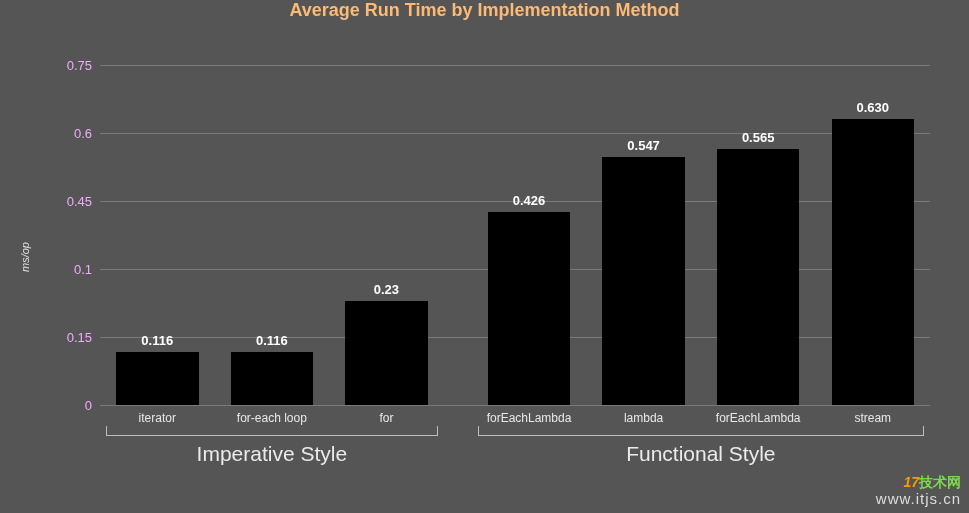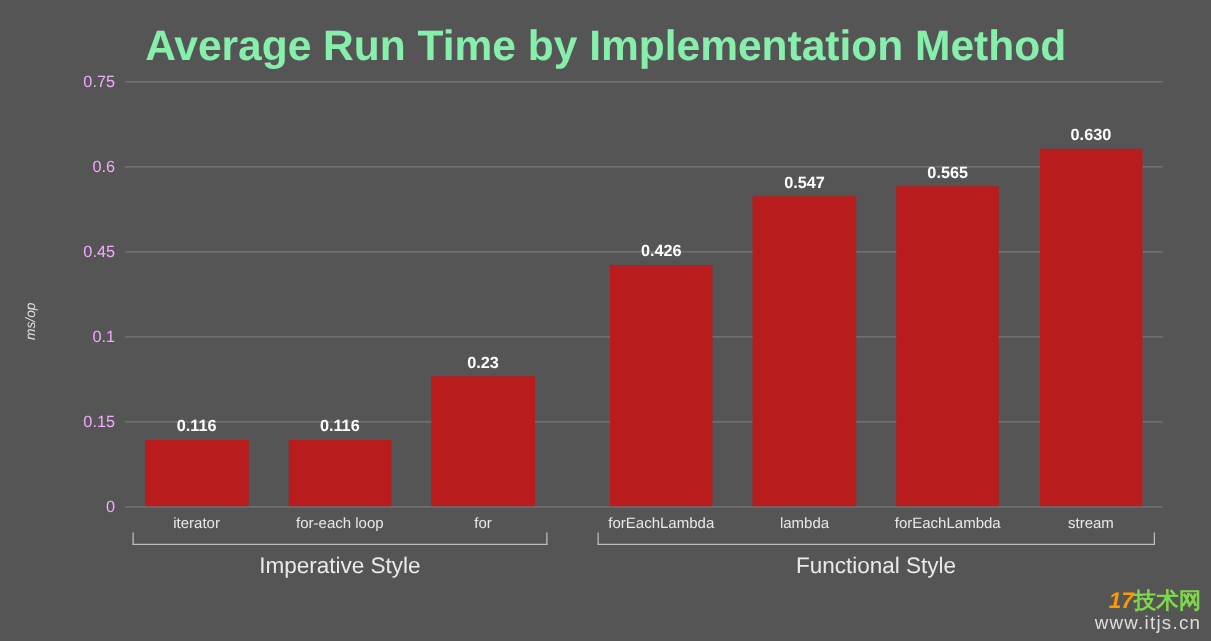--- a/index.html
+++ b/index.html
@@ -5,25 +5,24 @@
   * { margin: 0; padding: 0; box-sizing: border-box; }
   body {
     width: 969px;
     height: 513px;
     background: #555555;
     font-family: Arial, Helvetica, sans-serif;
     position: relative;
     overflow: hidden;
   }
   .title {
-    color: #86efac;
-    font-size: 34px;
+    color: #fdba74;
+    font-size: 18px;
     font-weight: bold;
     text-align: center;
-    padding-top: 18px;
   }
   .ylabel {
     position: absolute;
     left: 10px;
     top: 50%;
     transform: translateY(-50%) rotate(-90deg);
     transform-origin: center;
     color: #e0e0e0;
     font-style: italic;
     font-size: 11px;
@@ -61,21 +60,21 @@
     flex: 1;
     position: relative;
     height: 100%;
   }
   .gap { width: 28px; flex: none; }
   .bar {
     position: absolute;
     bottom: 0;
     left: 14%;
     width: 72%;
-    background: #b91c1c;
+    background: #000000;
     margin-top: 27px;
   }
   .val {
     position: absolute;
     bottom: 100%;
     left: 0; right: 0;
     text-align: center;
     color: #fff;
     font-size: 13px;
     font-weight: bold;
@@ -116,30 +115,30 @@
     height: 10px;
     border: 1px solid #bdbdbd;
     border-top: none;
   }
   .grp-lbl {
     position: absolute;
     left: 0; right: 0;
     top: 16px;
     text-align: center;
     color: #eaeaea;
-    font-size: 18px;
+    font-size: 21px;
   }
   .watermark {
     position: absolute;
     right: 8px;
     bottom: 6px;
     text-align: right;
     line-height: 1.1;
   }
-  .watermark .wm1 { color: #7fd84a; font-size: 18px; font-weight: bold; }
+  .watermark .wm1 { color: #7fd84a; font-size: 14px; font-weight: bold; }
   .watermark .wm1 b { color: #ff9a00; font-style: italic; }
   .watermark .wm2 { color: #ddd; font-size: 15px; letter-spacing: 1px; }
 </style>
 </head>
 <body>
 
 <div class="title">Average Run Time by Implementation Method</div>
 <div class="ylabel">ms/op</div>
 
 <div class="plot">

